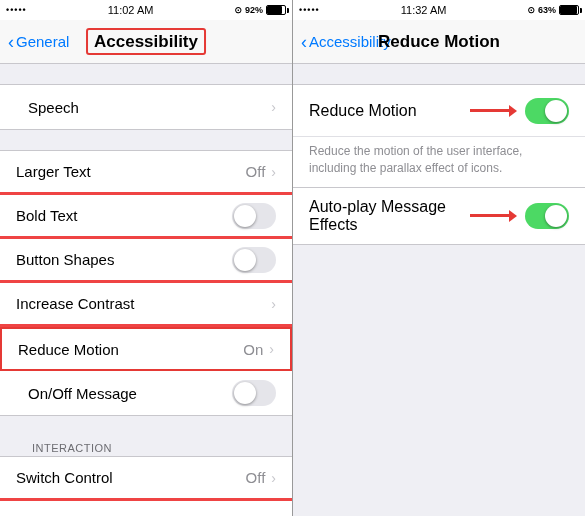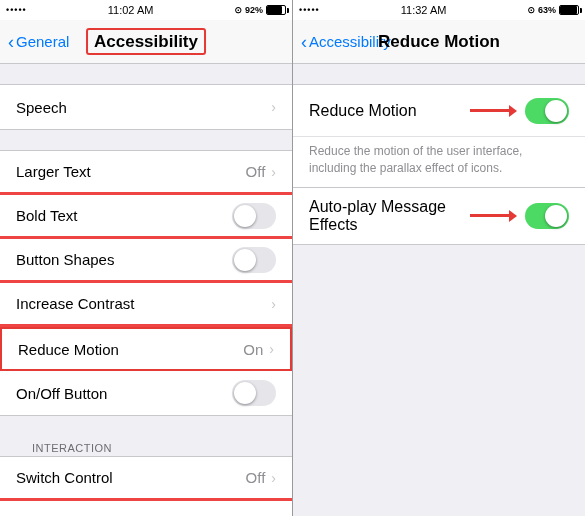--- a/index.html
+++ b/index.html
@@ -105,21 +105,21 @@
     }
     .settings-item {
       display: flex;
       align-items: center;
       min-height: 44px;
       padding: 0 16px;
       background: #fff;
       border-bottom: 3px solid #ef4444;
       position: relative;
     }
-    .settings-item:last-child { border-bottom: none; }
+    .settings-item:last-child { border-bottom: none; margin-left: 12px; }
     .settings-item-label {
       flex: 1;
       font-size: 15px;
       color: #000;
     }
     .settings-item-value {
       font-size: 15px;
       color: #8e8e93;
       margin-right: 4px;
     }
@@ -269,21 +269,21 @@
       <div class="settings-item">
         <span class="settings-item-label">Increase Contrast</span>
         <span class="chevron-right">›</span>
       </div>
       <div class="settings-item highlighted-row">
         <span class="settings-item-label">Reduce Motion</span>
         <span class="settings-item-value">On</span>
         <span class="chevron-right">›</span>
       </div>
       <div class="settings-item">
-        <span class="settings-item-label">On/Off Button</span>
+        <span class="settings-item-label">On/Off Message</span>
         <div class="toggle off">
           <div class="toggle-knob"></div>
         </div>
       </div>
     </div>
 
     <div class="section-header">INTERACTION</div>
 
     <div class="settings-group" style="margin-top:0;">
       <div class="settings-item">

